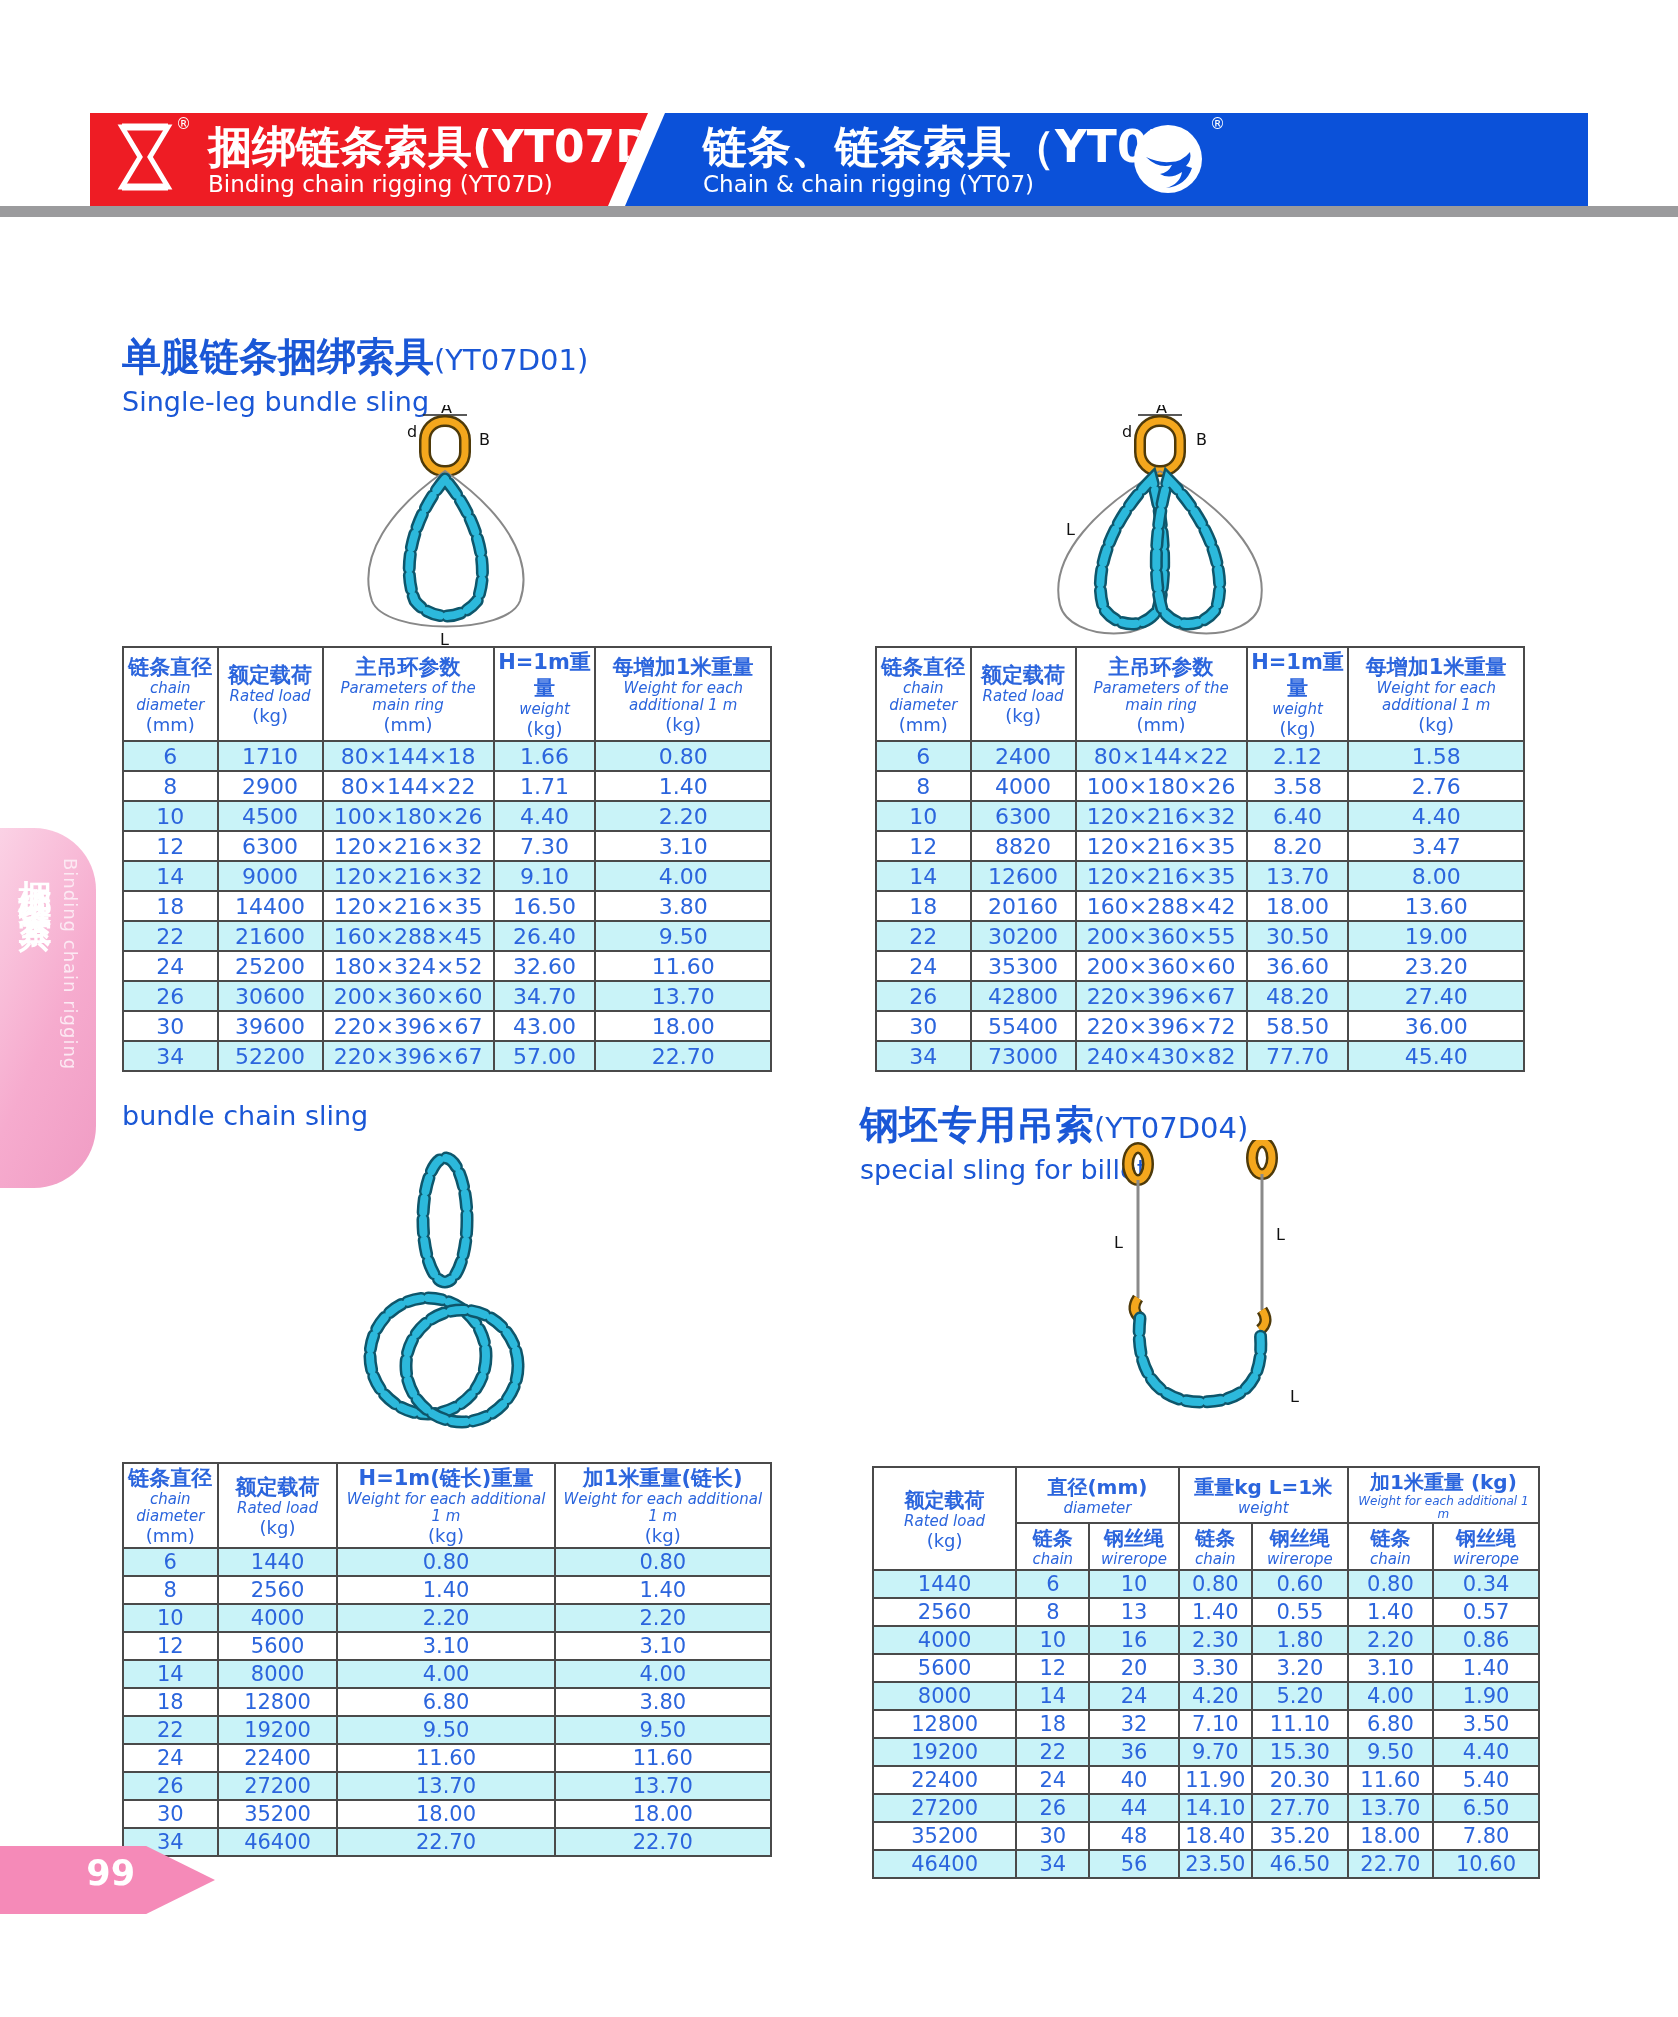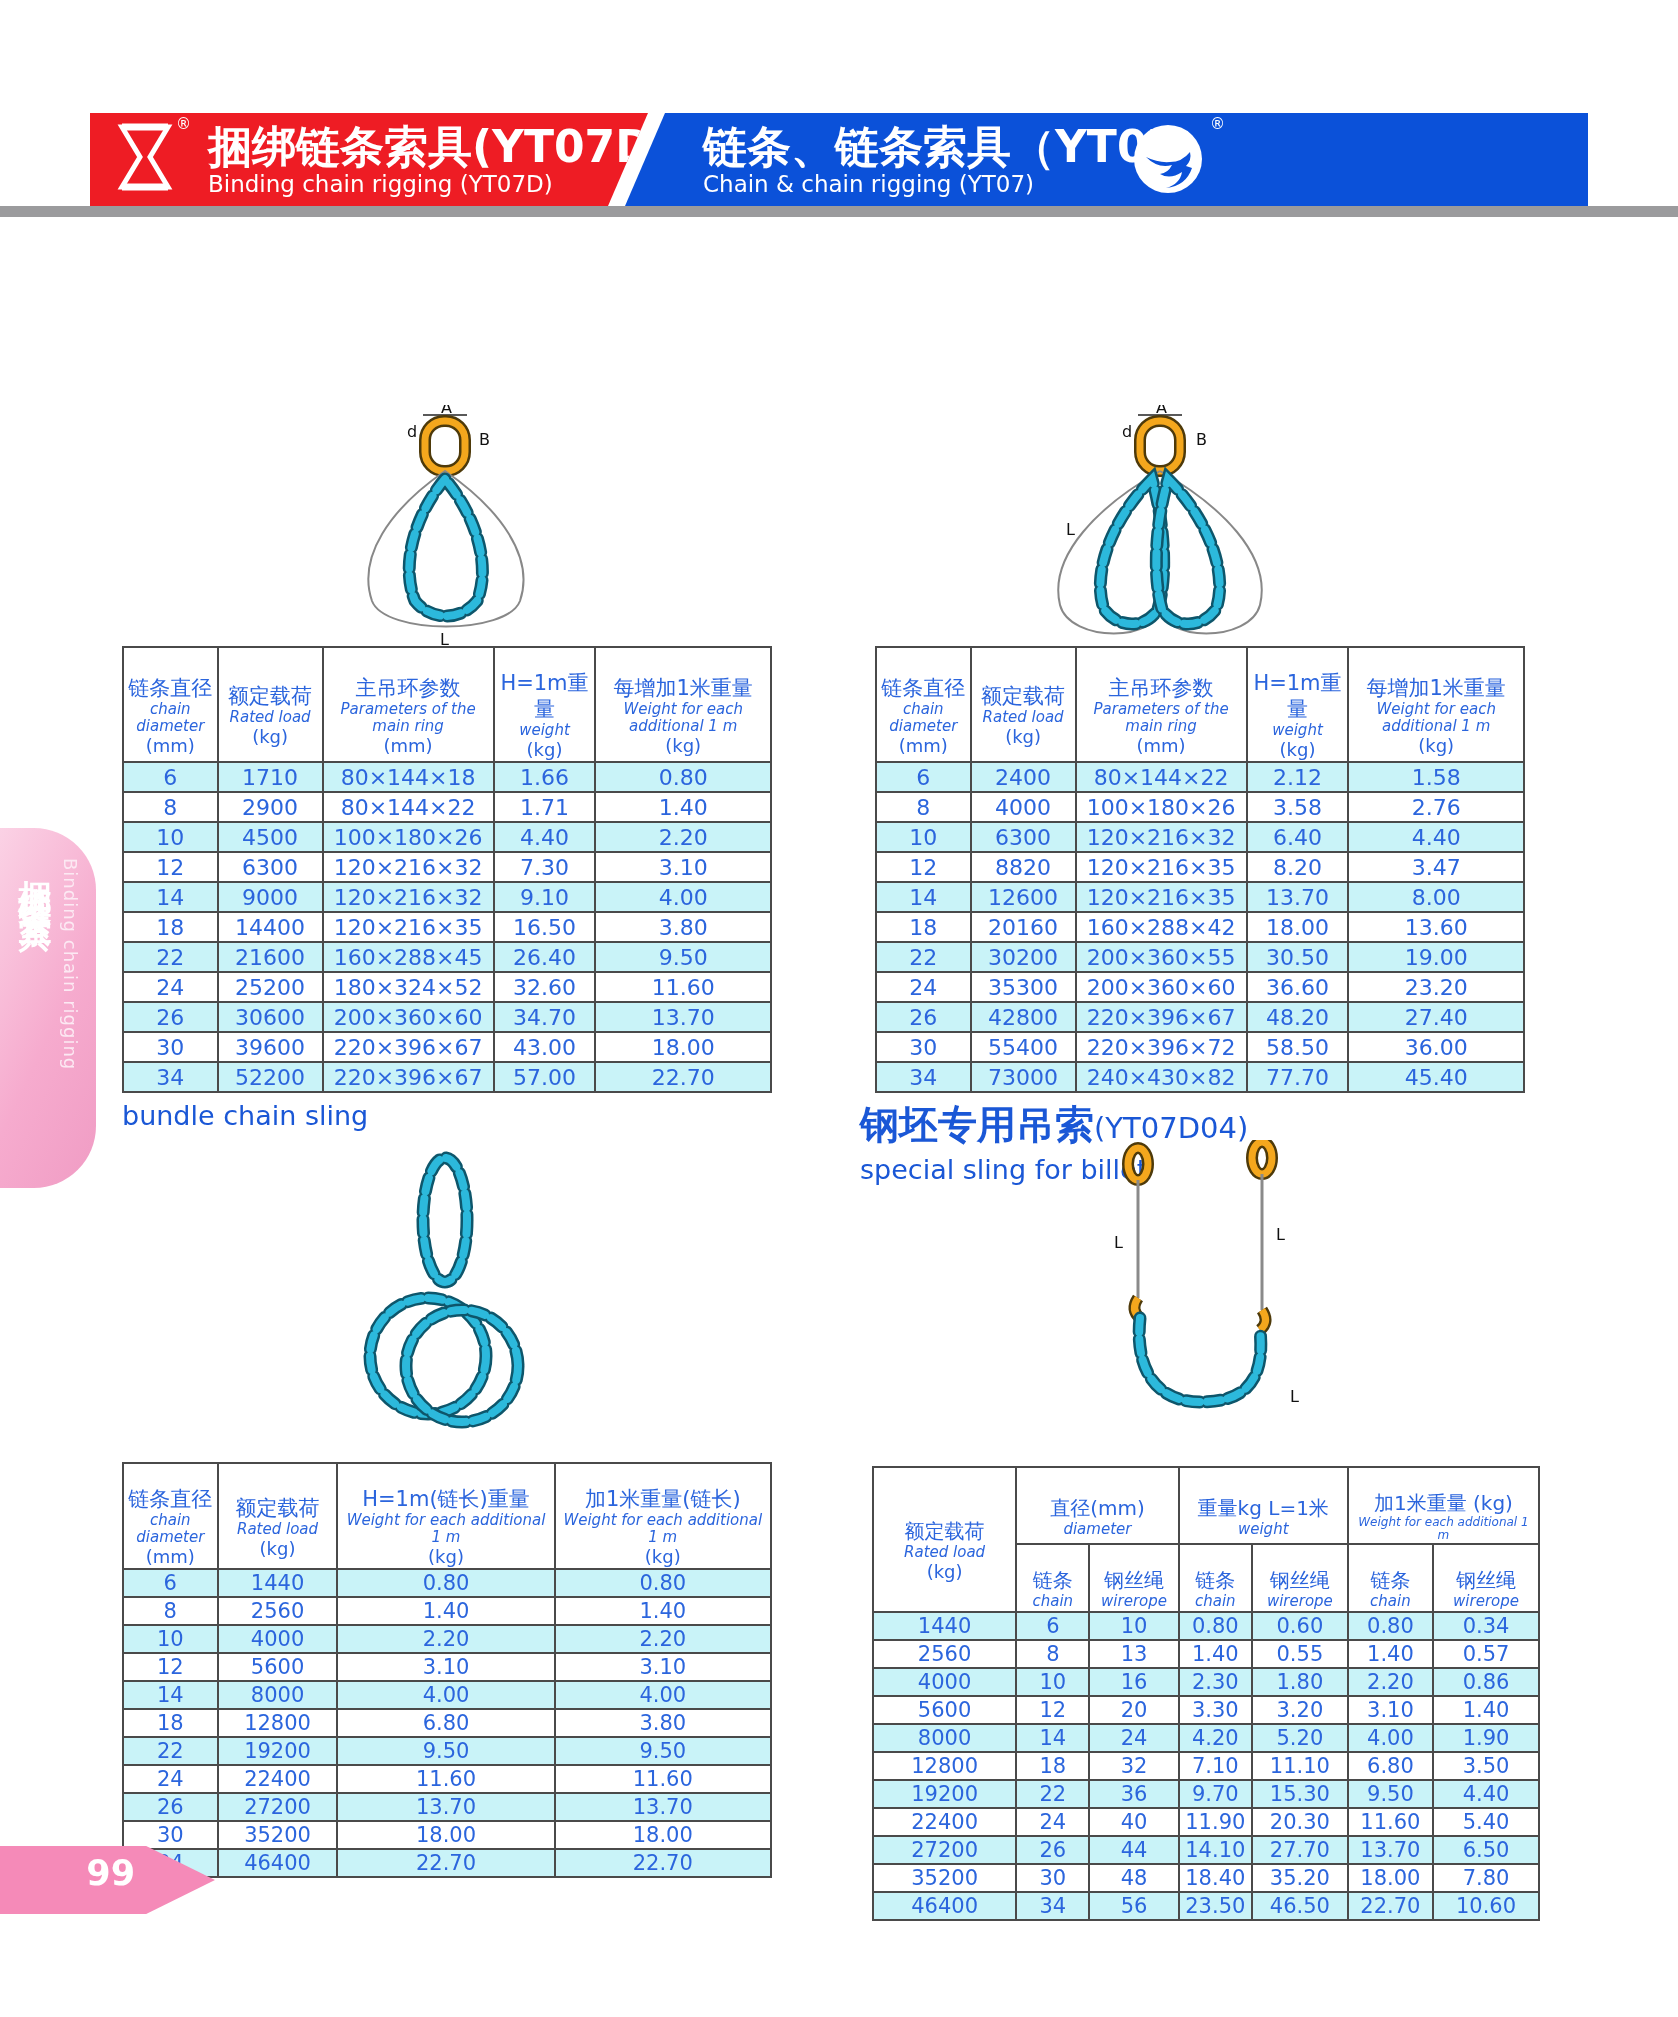--- a/index.html
+++ b/index.html
@@ -24,21 +24,21 @@
   .sec{position:absolute;color:#1a57d6;}
   .sec .zh{font-size:39px;font-weight:bold;white-space:nowrap;}
   .sec .code{font-size:29px;font-weight:normal;}
   .sec .en{font-size:27px;margin-top:2px;}
   
   .tblwrap{position:absolute;}
   table{border-collapse:collapse;table-layout:fixed;width:100%;}
   th,td{border:2px solid #4a4a4a;color:#2b65dd;text-align:center;vertical-align:middle;
         padding:1px 2px;overflow:hidden;}
   thead th{background:#fff;font-weight:normal;}
-  .h-zh{font-size:21px;font-weight:normal;line-height:26px;margin-top:21px;}
+  .h-zh{font-size:21px;font-weight:bold;line-height:26px;}
   .h-en{font-size:15px;line-height:17px;font-style:italic;}
   .h-unit{font-size:18px;line-height:21px;}
   tbody td{font-size:22px;height:27px;}
   tbody tr:nth-child(odd) td{background:#c9f3f8;}
   tbody tr:nth-child(even) td{background:#ffffff;}
   .t12 tbody td{height:26px;}
   .t34 tbody td{height:23px;font-size:21px;}
   .t4 .h-zh{font-size:20px;}
   .t4 .sm{font-size:12px;line-height:13px;}
   
@@ -87,20 +87,24 @@
       <div class="en">Chain &amp; chain rigging (YT07)</div>
     </div>
     <svg class="logo-right" width="76" height="76" viewBox="0 0 76 76">
       <circle cx="38" cy="38" r="34" fill="#ffffff"></circle>
       <path d="M16,36 q12,12 26,8 q-4,8 -12,9 q10,6 22,-2 q-2,12 -16,16 q20,-2 26,-20 l-6,-2 q6,-6 4,-14 q-8,10 -20,10 q-12,1 -24,-5 z" fill="#0b51d9"></path>
     </svg>
     <span class="reg-right">®</span>
   </div>
   <div class="graybar"></div>
 
+  <div class="sec" style="left:122px;top:330px;">
+    <div class="zh"><span>单腿链条捆绑索具</span><span class="code">(YT07D01)</span></div>
+    <div class="en">Single-leg bundle sling</div>
+  </div>
   <div class="sec" style="left:860px;top:330px;">
   </div>
   <div class="sec" style="left:122px;top:1098px;">
     <div class="en">bundle chain sling</div>
   </div>
   <div class="sec" style="left:860px;top:1098px;">
     <div class="zh"><span>钢坯专用吊索</span><span class="code">(YT07D04)</span></div>
     <div class="en">special sling for billet</div>
   </div>
 

